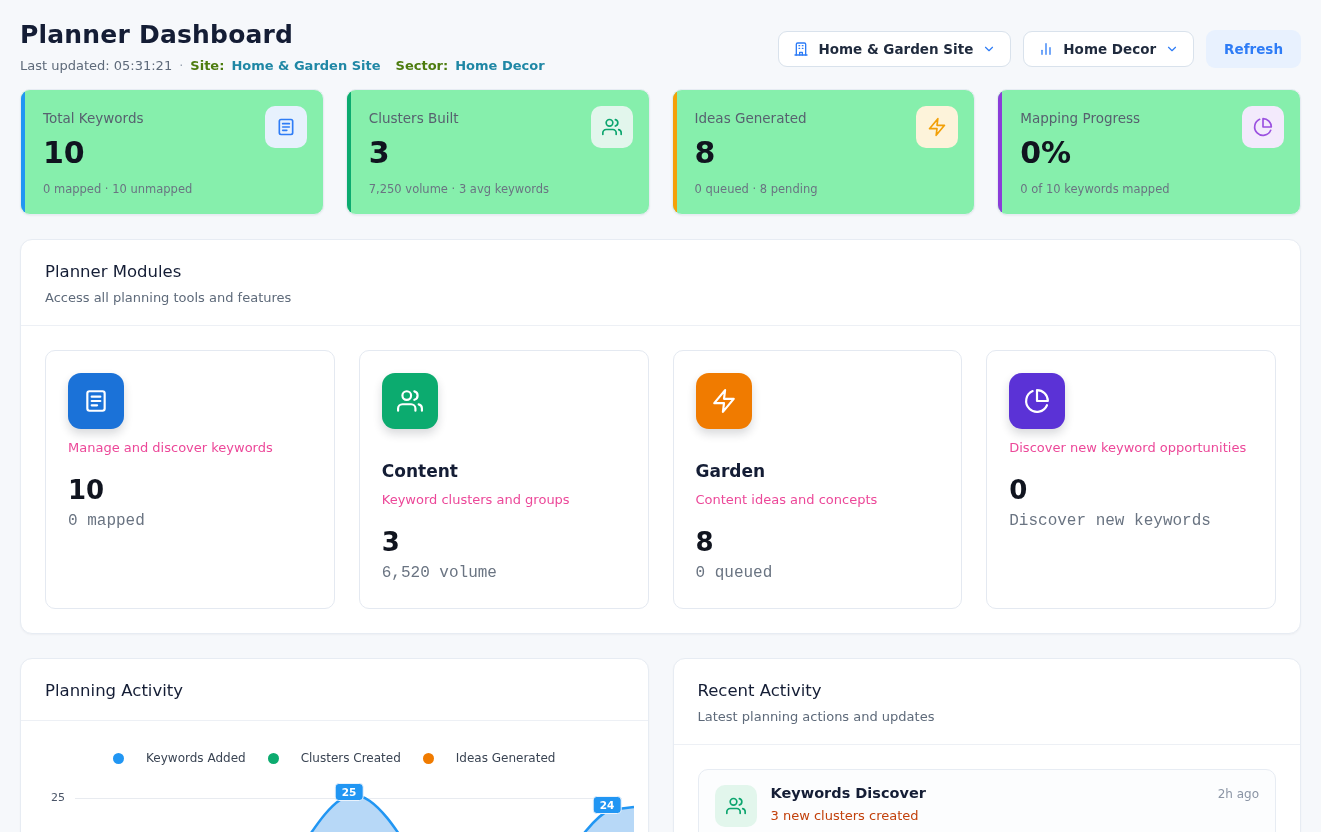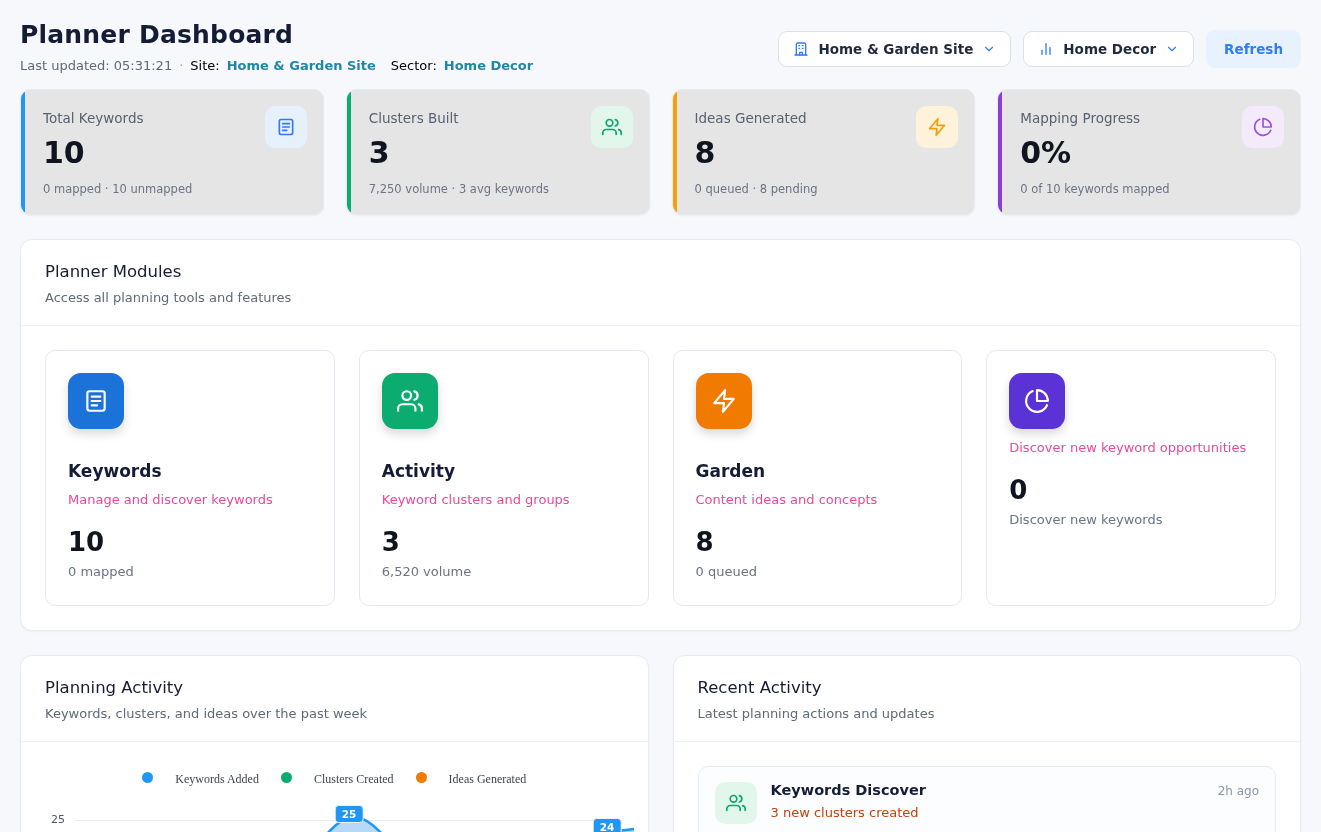--- a/index.html
+++ b/index.html
@@ -9,41 +9,41 @@
     background: #f6f8fb;
     color: #131c33;
   }
   .page { width: 1321px; height: 832px; overflow: hidden; padding: 20px 20px 0 20px; position: relative; }
 
   
   .topbar { display: flex; justify-content: space-between; align-items: flex-start; }
   .page-title { font-size: 25px; font-weight: 700; color: #141d35; letter-spacing: .2px; }
   .meta { margin-top: 9px; font-size: 13px; color: #5e6a7a; display: flex; align-items: center; gap: 7px; }
   .meta .sep { color: #9aa4b2; }
-  .meta-strong { color: #000000; font-weight: 400; }
+  .meta-strong { color: #4d7c0f; font-weight: 700; }
   .meta-link { color: #1f87a5; font-weight: 700; text-decoration: none; cursor: pointer; }
   .topbar-right { display: flex; gap: 12px; align-items: center; padding-top: 10px; }
   .select-btn {
     display: inline-flex; align-items: center; gap: 9px;
     background: #fff; border: 1px solid #d9e2ec; border-radius: 9px;
     padding: 9px 14px; font-size: 13.5px; font-weight: 700; color: #1f2a3d;
     cursor: pointer; font-family: inherit;
   }
   .btn-ic { width: 16px; height: 16px; color: #2e7cf6; display: inline-flex; }
   .chev { width: 14px; height: 14px; color: #2e7cf6; display: inline-flex; }
   .refresh-btn {
     background: #e8f1fe; color: #2e7cf6; border: none; border-radius: 9px;
     padding: 11px 18px; font-size: 13.5px; font-weight: 700; cursor: pointer; font-family: inherit;
   }
   .ic { width: 100%; height: 100%; stroke: currentColor; fill: none; stroke-width: 2; stroke-linecap: round; stroke-linejoin: round; }
 
   
   .stats { display: grid; grid-template-columns: repeat(4, 1fr); gap: 22px; margin-top: 16px; }
   .stat-card {
-    position: relative; background: #e5e5e5; border: 1px solid #e7ecf3; border-radius: 10px;
+    position: relative; background: #86efac; border: 1px solid #e7ecf3; border-radius: 10px;
     padding: 20px 20px 18px 22px; box-shadow: 0 1px 2px rgba(16,24,40,.05); overflow: hidden;
   }
   .stat-card::before { content: ""; position: absolute; left: 0; top: 0; bottom: 0; width: 4px; background: var(--accent); }
   .accent-blue   { --accent: #2196f3; }
   .accent-green  { --accent: #0cab6f; }
   .accent-orange { --accent: #f5a008; }
   .accent-purple { --accent: #8b3dd9; }
   .stat-label { font-size: 13.5px; color: #57616f; }
   .stat-value { font-size: 30px; font-weight: 800; color: #10141f; margin-top: 12px; line-height: 1; }
   .stat-sub   { font-size: 11.5px; color: #6a7482; margin-top: 14px; }
@@ -67,28 +67,28 @@
   .module-icon { width: 56px; height: 56px; border-radius: 13px; display: flex; align-items: center; justify-content: center;
                  color: #fff; box-shadow: 0 5px 10px rgba(16,24,40,.16); }
   .module-icon .ic { width: 26px; height: 26px; }
   .solid-blue   { background: #1b72d8; }
   .solid-green  { background: #0cab6f; }
   .solid-orange { background: #f07b00; }
   .solid-purple { background: #5b32d6; }
   .module-title { margin-top: 32px; font-size: 17px; font-weight: 700; color: #141d35; }
   .module-desc  { margin-top: 11px; font-size: 13px; color: #ec4899; }
   .module-value { margin-top: 22px; font-size: 26px; font-weight: 800; color: #10141f; line-height: 1; }
-  .module-sub   { margin-top: 9px; font-size: 13px; color: #6a7482; }
+  .module-sub   { margin-top: 9px; font-size: 16px; color: #6a7482; font-family: Liberation Mono, monospace; }
 
   
   .bottom { display: grid; grid-template-columns: 1fr 1fr; gap: 24px; margin-top: 24px; }
   .bottom .panel { height: 330px; }
 
   .legend { display: flex; justify-content: center; align-items: center; gap: 22px; padding-top: 30px; font-size: 12px; color: #3a4453; }
-  .legend-item { display: flex; gap: 22px; font-family: Liberation Serif, serif; }
+  .legend-item { display: flex; align-items: center; gap: 22px; }
   .legend-dot { width: 11px; height: 11px; border-radius: 50%; }
   .dot-blue { background: #2196f3; } .dot-green { background: #0cab6f; } .dot-orange { background: #f07b00; }
 
   .chart-wrap { position: relative; margin: 14px 22px 0 24px; height: 130px; }
   .ytick { position: absolute; left: 6px; top: 12px; font-size: 11px; color: #4a5568; }
   .gridline { position: absolute; left: 30px; right: 4px; top: 19px; height: 1px; background: #e8ebf0; }
   .chart-svg { position: absolute; left: 30px; top: 0; width: 559px; height: 130px; }
   .point-badge { position: absolute; transform: translateX(-50%); background: #2196f3; color: #fff;
                  font-size: 10.5px; font-weight: 700; padding: 2px 6px; border-radius: 4px; border: 1.5px solid #eaf3fd; }
 
@@ -242,33 +242,32 @@
     </div>
     <div class="divider"></div>
     <div class="modules-grid">
 
       <div class="module-card">
         <div class="module-icon solid-blue">
             <svg class="ic">
               <use href="#i-doc"></use>
             </svg>
           </div>
-        <div class="module-title">Keywords</div>
         <div class="module-desc">Manage and discover keywords</div>
         <div class="module-value">10</div>
         <div class="module-sub">0 mapped</div>
       </div>
 
       <div class="module-card">
         <div class="module-icon solid-green">
             <svg class="ic">
               <use href="#i-users"></use>
             </svg>
           </div>
-        <div class="module-title">Activity</div>
+        <div class="module-title">Content</div>
         <div class="module-desc">Keyword clusters and groups</div>
         <div class="module-value">3</div>
         <div class="module-sub">6,520 volume</div>
       </div>
 
       <div class="module-card">
         <div class="module-icon solid-orange">
             <svg class="ic">
               <use href="#i-bolt"></use>
             </svg>
@@ -291,21 +290,20 @@
       </div>
 
     </div>
   </section>
 
   <section class="bottom">
 
     <div class="panel">
       <div class="section-head">
         <div class="section-title">Planning Activity</div>
-        <div class="section-sub">Keywords, clusters, and ideas over the past week</div>
       </div>
       <div class="divider"></div>
 
       <div class="legend">
         <div class="legend-item">
           <span class="legend-dot dot-blue"></span>
           <span>Keywords Added</span>
         </div>
         <div class="legend-item">
           <span class="legend-dot dot-green"></span>

